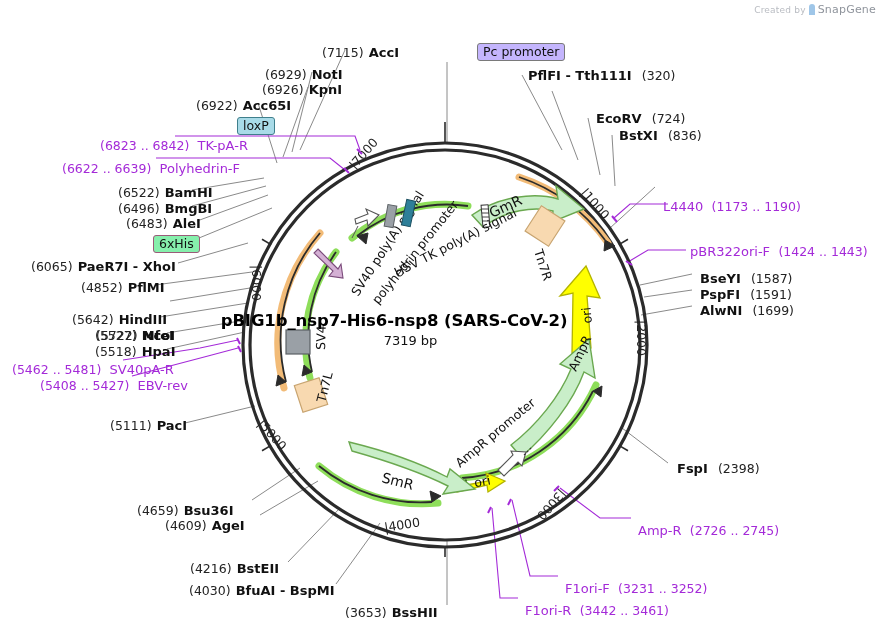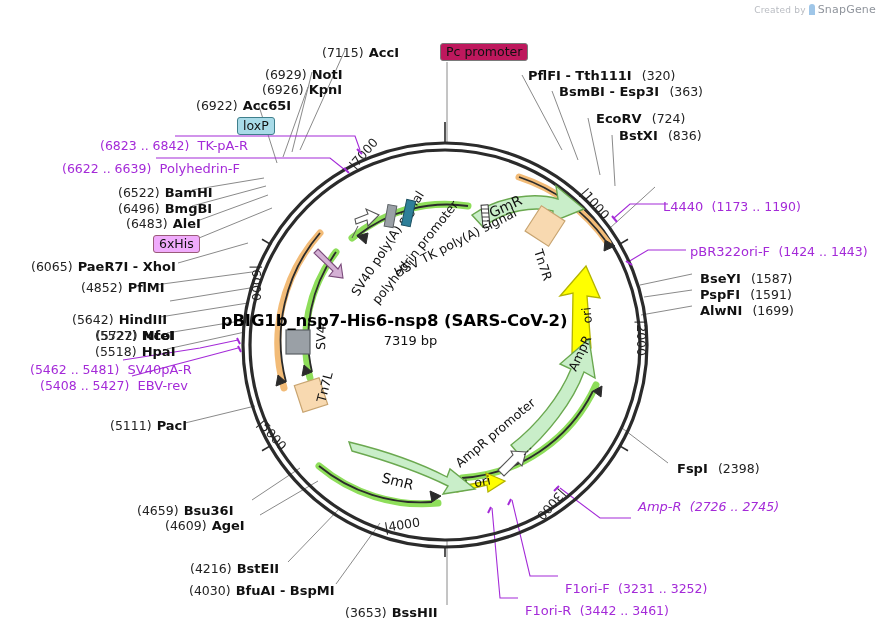--- a/index.html
+++ b/index.html
@@ -11,22 +11,22 @@
 
   .lbl{position:absolute;white-space:nowrap;line-height:1;}
   .enz{font-size:13px;font-weight:bold;color:#111;}
   .pos{font-size:12.5px;font-weight:normal;color:#222;}
   .purple{font-size:13px;color:#a42ad8;font-weight:normal;}
   .purple .pos{color:#a42ad8;font-size:12.5px;margin-top:24px;}
 
   .badge{position:absolute;font-size:12.5px;padding:1px 5px;border-radius:3px;
          border:1px solid #555;color:#111;white-space:nowrap;line-height:1.15;}
   .badge-lox{background:#a9dbe8;border-color:#3f7f8c;}
-  .badge-his{background:#f0abfc;border-color:#9a5b79;}
-  .badge-pc{background:#be185d;border-color:#7a7a7a;}
+  .badge-his{background:#86efac;border-color:#9a5b79;}
+  .badge-pc{background:#c4b5fd;border-color:#7a7a7a;margin-left:37px;}
 
   #title{position:absolute;left:0;top:311px;width:788px;text-align:center;
          font-size:16.5px;font-weight:bold;color:#000;letter-spacing:-0.1px;}
   #bp{position:absolute;left:0;top:333px;width:821px;text-align:center;
       font-size:13px;color:#111;}
 
   #wm{position:absolute;right:6px;top:3px;font-size:9px;color:#b9bcc2;
       letter-spacing:.2px;display:flex;align-items:center;gap:3px;}
   #wm .sg{font-size:11px;color:#8f949c;font-weight:normal;}
   #wm .mark{width:6px;height:11px;background:#9fc6e8;
@@ -281,36 +281,35 @@
   <div class="lbl" style="left:95px;top:327px;"><span class="pos">(5527)</span> <span class="enz">MfeI</span></div>
   <div class="lbl" style="left:95px;top:343px;"><span class="pos">(5518)</span> <span class="enz">HpaI</span></div>
   <div class="lbl" style="left:110px;top:417px;"><span class="pos">(5111)</span> <span class="enz">PacI</span></div>
   <div class="lbl" style="left:137px;top:502px;"><span class="pos">(4659)</span> <span class="enz">Bsu36I</span></div>
   <div class="lbl" style="left:165px;top:517px;"><span class="pos">(4609)</span> <span class="enz">AgeI</span></div>
   <div class="lbl" style="left:190px;top:560px;"><span class="pos">(4216)</span> <span class="enz">BstEII</span></div>
   <div class="lbl" style="left:189px;top:582px;"><span class="pos">(4030)</span> <span class="enz">BfuAI - BspMI</span></div>
   <div class="lbl" style="left:345px;top:604px;"><span class="pos">(3653)</span> <span class="enz">BssHII</span></div>
 
   <div class="lbl" style="left:528px;top:67px;"><span class="enz">PflFI - Tth111I</span> &nbsp;<span class="pos">(320)</span></div>
-  <div class="lbl" style="left:559px;top:83px;"><span class="enz">BsmBI - Esp3I</span> &nbsp;<span class="pos">(363)</span></div>
   <div class="lbl" style="left:596px;top:110px;"><span class="enz">EcoRV</span> &nbsp;<span class="pos">(724)</span></div>
   <div class="lbl" style="left:619px;top:127px;"><span class="enz">BstXI</span> &nbsp;<span class="pos">(836)</span></div>
   <div class="lbl" style="left:700px;top:270px;"><span class="enz">BseYI</span> &nbsp;<span class="pos">(1587)</span></div>
   <div class="lbl" style="left:700px;top:286px;"><span class="enz">PspFI</span> &nbsp;<span class="pos">(1591)</span></div>
   <div class="lbl" style="left:700px;top:302px;"><span class="enz">AlwNI</span> &nbsp;<span class="pos">(1699)</span></div>
   <div class="lbl" style="left:677px;top:460px;"><span class="enz">FspI</span> &nbsp;<span class="pos">(2398)</span></div>
 
   <div class="lbl purple" style="left:100px;top:139px;"><span class="pos">(6823 .. 6842)</span> &nbsp;<span>TK-pA-R</span></div>
   <div class="lbl purple" style="left:62px;top:162px;"><span class="pos">(6622 .. 6639)</span> &nbsp;<span>Polyhedrin-F</span></div>
-  <div class="lbl purple" style="left:30px;top:363px;"><span class="pos">(5462 .. 5481)</span> &nbsp;<span>SV40pA-R</span></div>
+  <div class="lbl purple" style="left:12px;top:363px;"><span class="pos">(5462 .. 5481)</span> &nbsp;<span>SV40pA-R</span></div>
   <div class="lbl purple" style="left:40px;top:379px;"><span class="pos">(5408 .. 5427)</span> &nbsp;<span>EBV-rev</span></div>
 
   <div class="lbl purple" style="left:663px;top:200px;"><span>L4440</span> &nbsp;<span class="pos">(1173 .. 1190)</span></div>
   <div class="lbl purple" style="left:690px;top:245px;"><span>pBR322ori-F</span> &nbsp;<span class="pos">(1424 .. 1443)</span></div>
-  <div class="lbl purple" style="left:638px;top:500px;font-style:italic;"><span>Amp-R</span> &nbsp;<span class="pos">(2726 .. 2745)</span></div>
+  <div class="lbl purple" style="left:638px;top:524px;"><span>Amp-R</span> &nbsp;<span class="pos">(2726 .. 2745)</span></div>
   <div class="lbl purple" style="left:565px;top:582px;"><span>F1ori-F</span> &nbsp;<span class="pos">(3231 .. 3252)</span></div>
   <div class="lbl purple" style="left:525px;top:604px;"><span>F1ori-R</span> &nbsp;<span class="pos">(3442 .. 3461)</span></div>
 
   <div id="wm">
     <span>Created by</span>
     <span class="mark"></span>
     <span class="sg">SnapGene</span>
   </div>
 
 </div>

